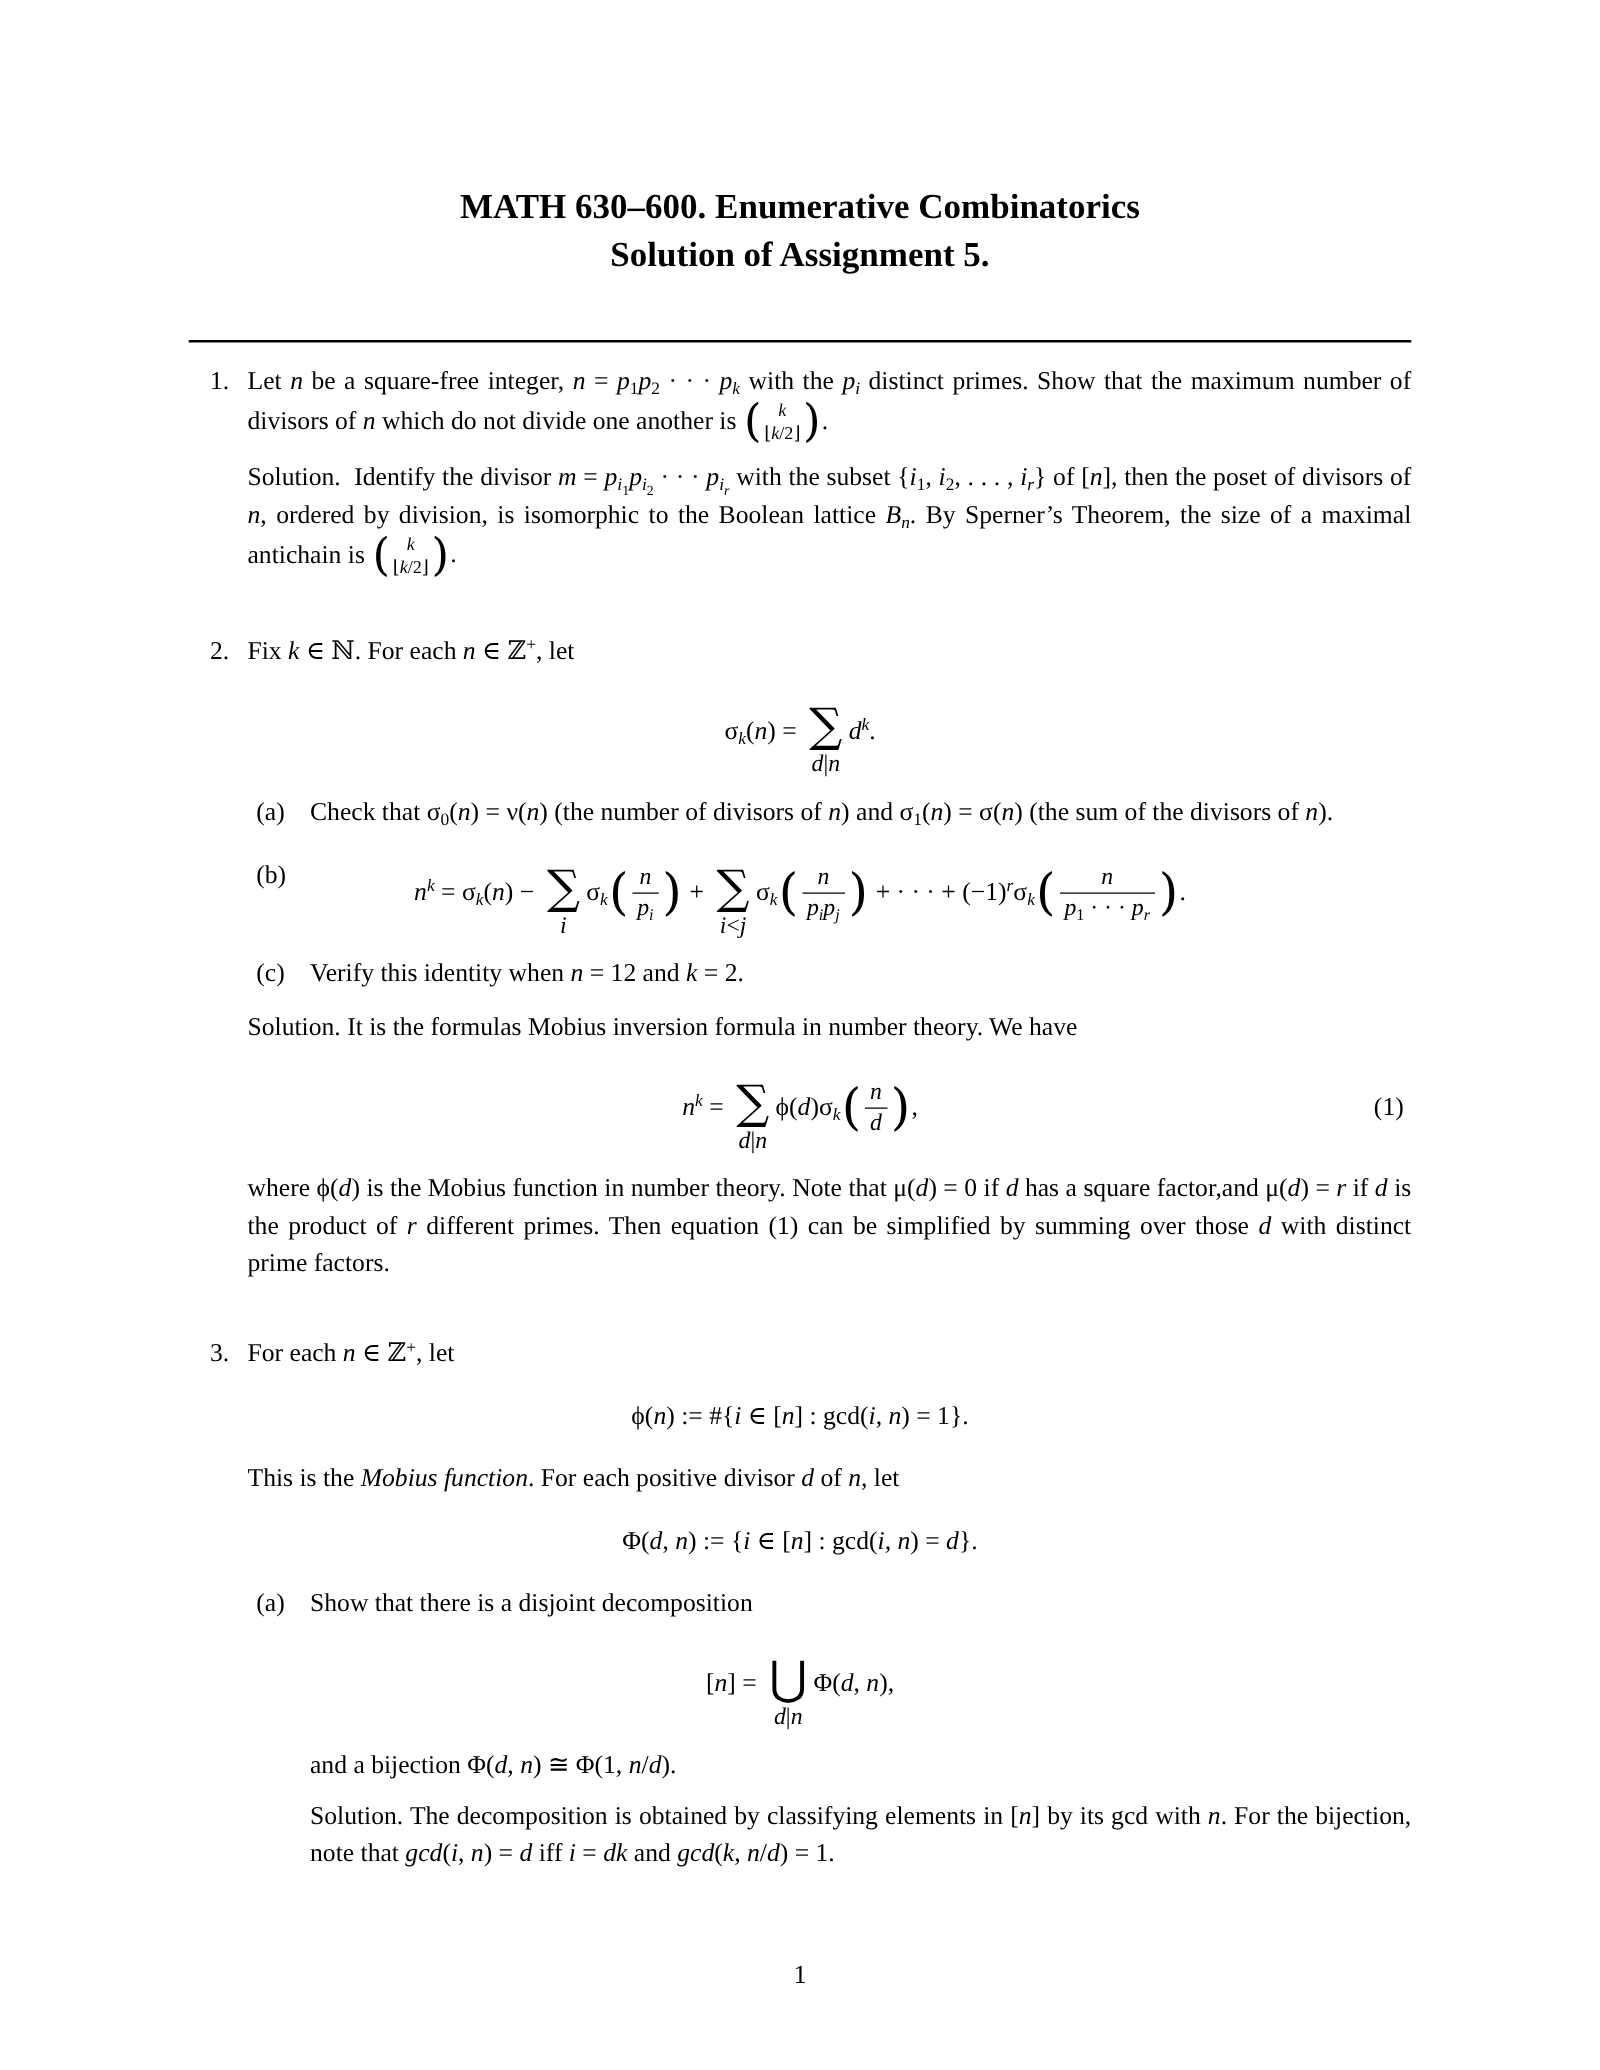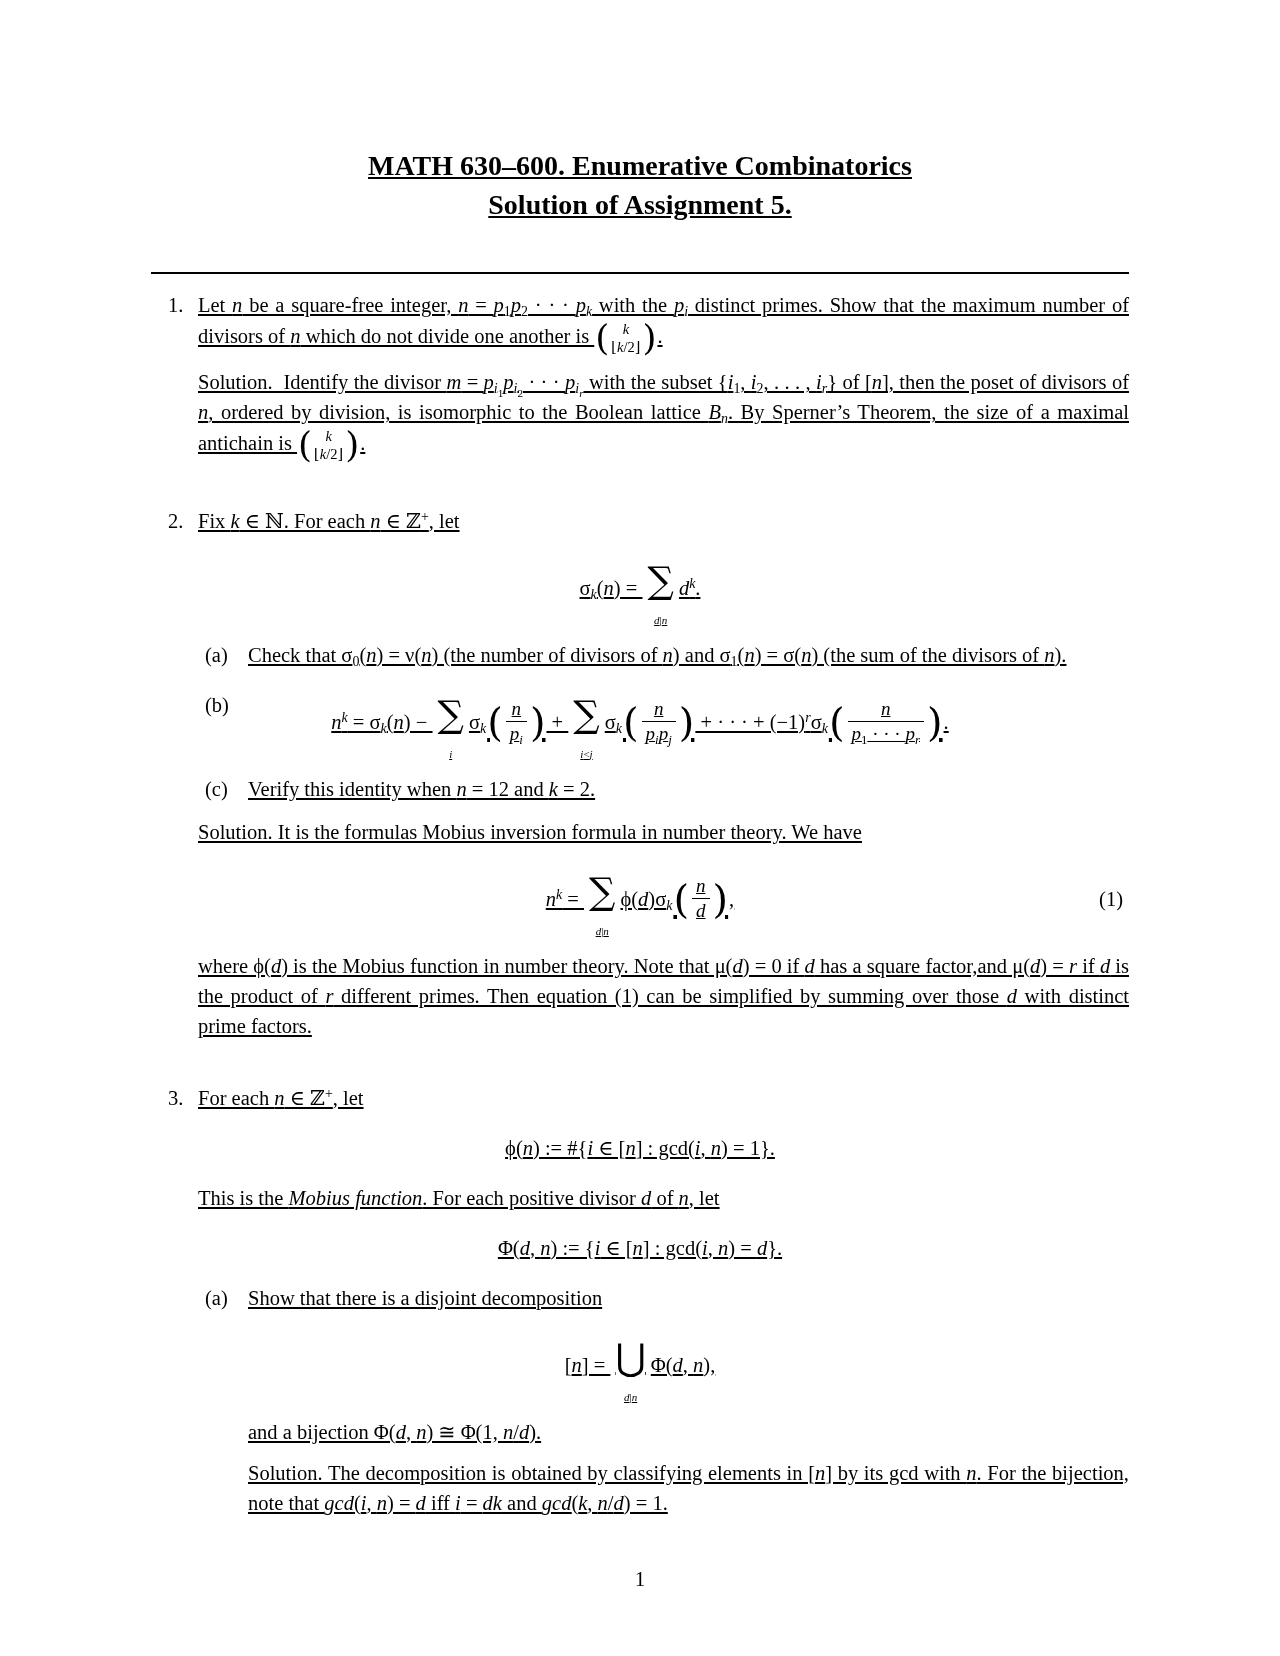--- a/index.html
+++ b/index.html
@@ -2,21 +2,21 @@
 <html><head>
 <meta charset="utf-8">
 <style>
   html,body{margin:0;padding:0;background:#ffffff;}
   .page{
     width:1280px;height:1656px;box-sizing:border-box;position:relative;
     background:#ffffff;color:#000;
     font-family:"Liberation Serif","DejaVu Serif",serif;
     padding-top:146px;overflow:hidden;
   }
-  .content{width:978px;margin:0 auto;text-decoration:underline;}
+  .content{width:978px;margin:0 auto;}
   .doc-title{text-align:center;font-weight:bold;font-size:28px;line-height:39px;}
   .rule{border:none;border-top:2px solid #000;margin:48px 0 0 0;}
   .problems{font-size:20.5px;line-height:30px;}
   .problem{position:relative;padding-left:47px;margin-top:42px;text-align:justify;}
   .problem:first-child{margin-top:16px;}
   .pnum{position:absolute;left:17px;top:0;}
   .para{margin:11px 0;}
   .pbody > .para:first-child{margin-top:16px;}
   .subitem{position:relative;padding-left:50px;margin:13px 0;}
   .slabel{position:absolute;left:7px;top:0;}
@@ -26,21 +26,21 @@
   .scontent .display{width:978px;margin-left:-97px;}
   .eq{display:inline-flex;align-items:center;}
   .eq .mtext{white-space:pre;}
   .eqno{position:absolute;right:6px;top:50%;transform:translateY(-50%);}
   sub,sup{font-size:68%;line-height:0;}
   sub{vertical-align:-0.3em;}
   sup{vertical-align:0.5em;}
   sub sub{font-size:80%;vertical-align:-0.35em;}
   .bigop{display:inline-flex;flex-direction:column;align-items:center;vertical-align:middle;margin:0 5px;transform:translateY(6px);}
   .bigop .op{font-size:37px;line-height:1;font-family:"DejaVu Serif",serif;}
-  .bigop .lim{font-size:11px;line-height:1;margin-top:16px;}
+  .bigop .lim{font-size:19px;line-height:1;margin-top:3px;}
   .frac{display:inline-flex;flex-direction:column;align-items:center;vertical-align:middle;margin:0 2px;font-size:19px;}
   .frac .num{padding:0 4px;line-height:1.25;}
   .frac .den{border-top:1.5px solid #000;padding:0 4px;line-height:1.25;}
   .bigparen{font-size:40px;line-height:1;margin:0 1px;font-family:"DejaVu Serif",serif;font-weight:400;}
   .binom{display:inline-flex;align-items:center;vertical-align:middle;margin:0 1px;}
   .binom .bp{font-size:36px;line-height:1;font-family:"DejaVu Serif",serif;}
   .binom .stack{display:inline-flex;flex-direction:column;align-items:center;font-size:14.5px;line-height:1.25;padding:0 2px;}
   .pageno{position:absolute;left:0;right:0;bottom:64px;text-align:center;font-size:21px;}
 </style>
 </head>

